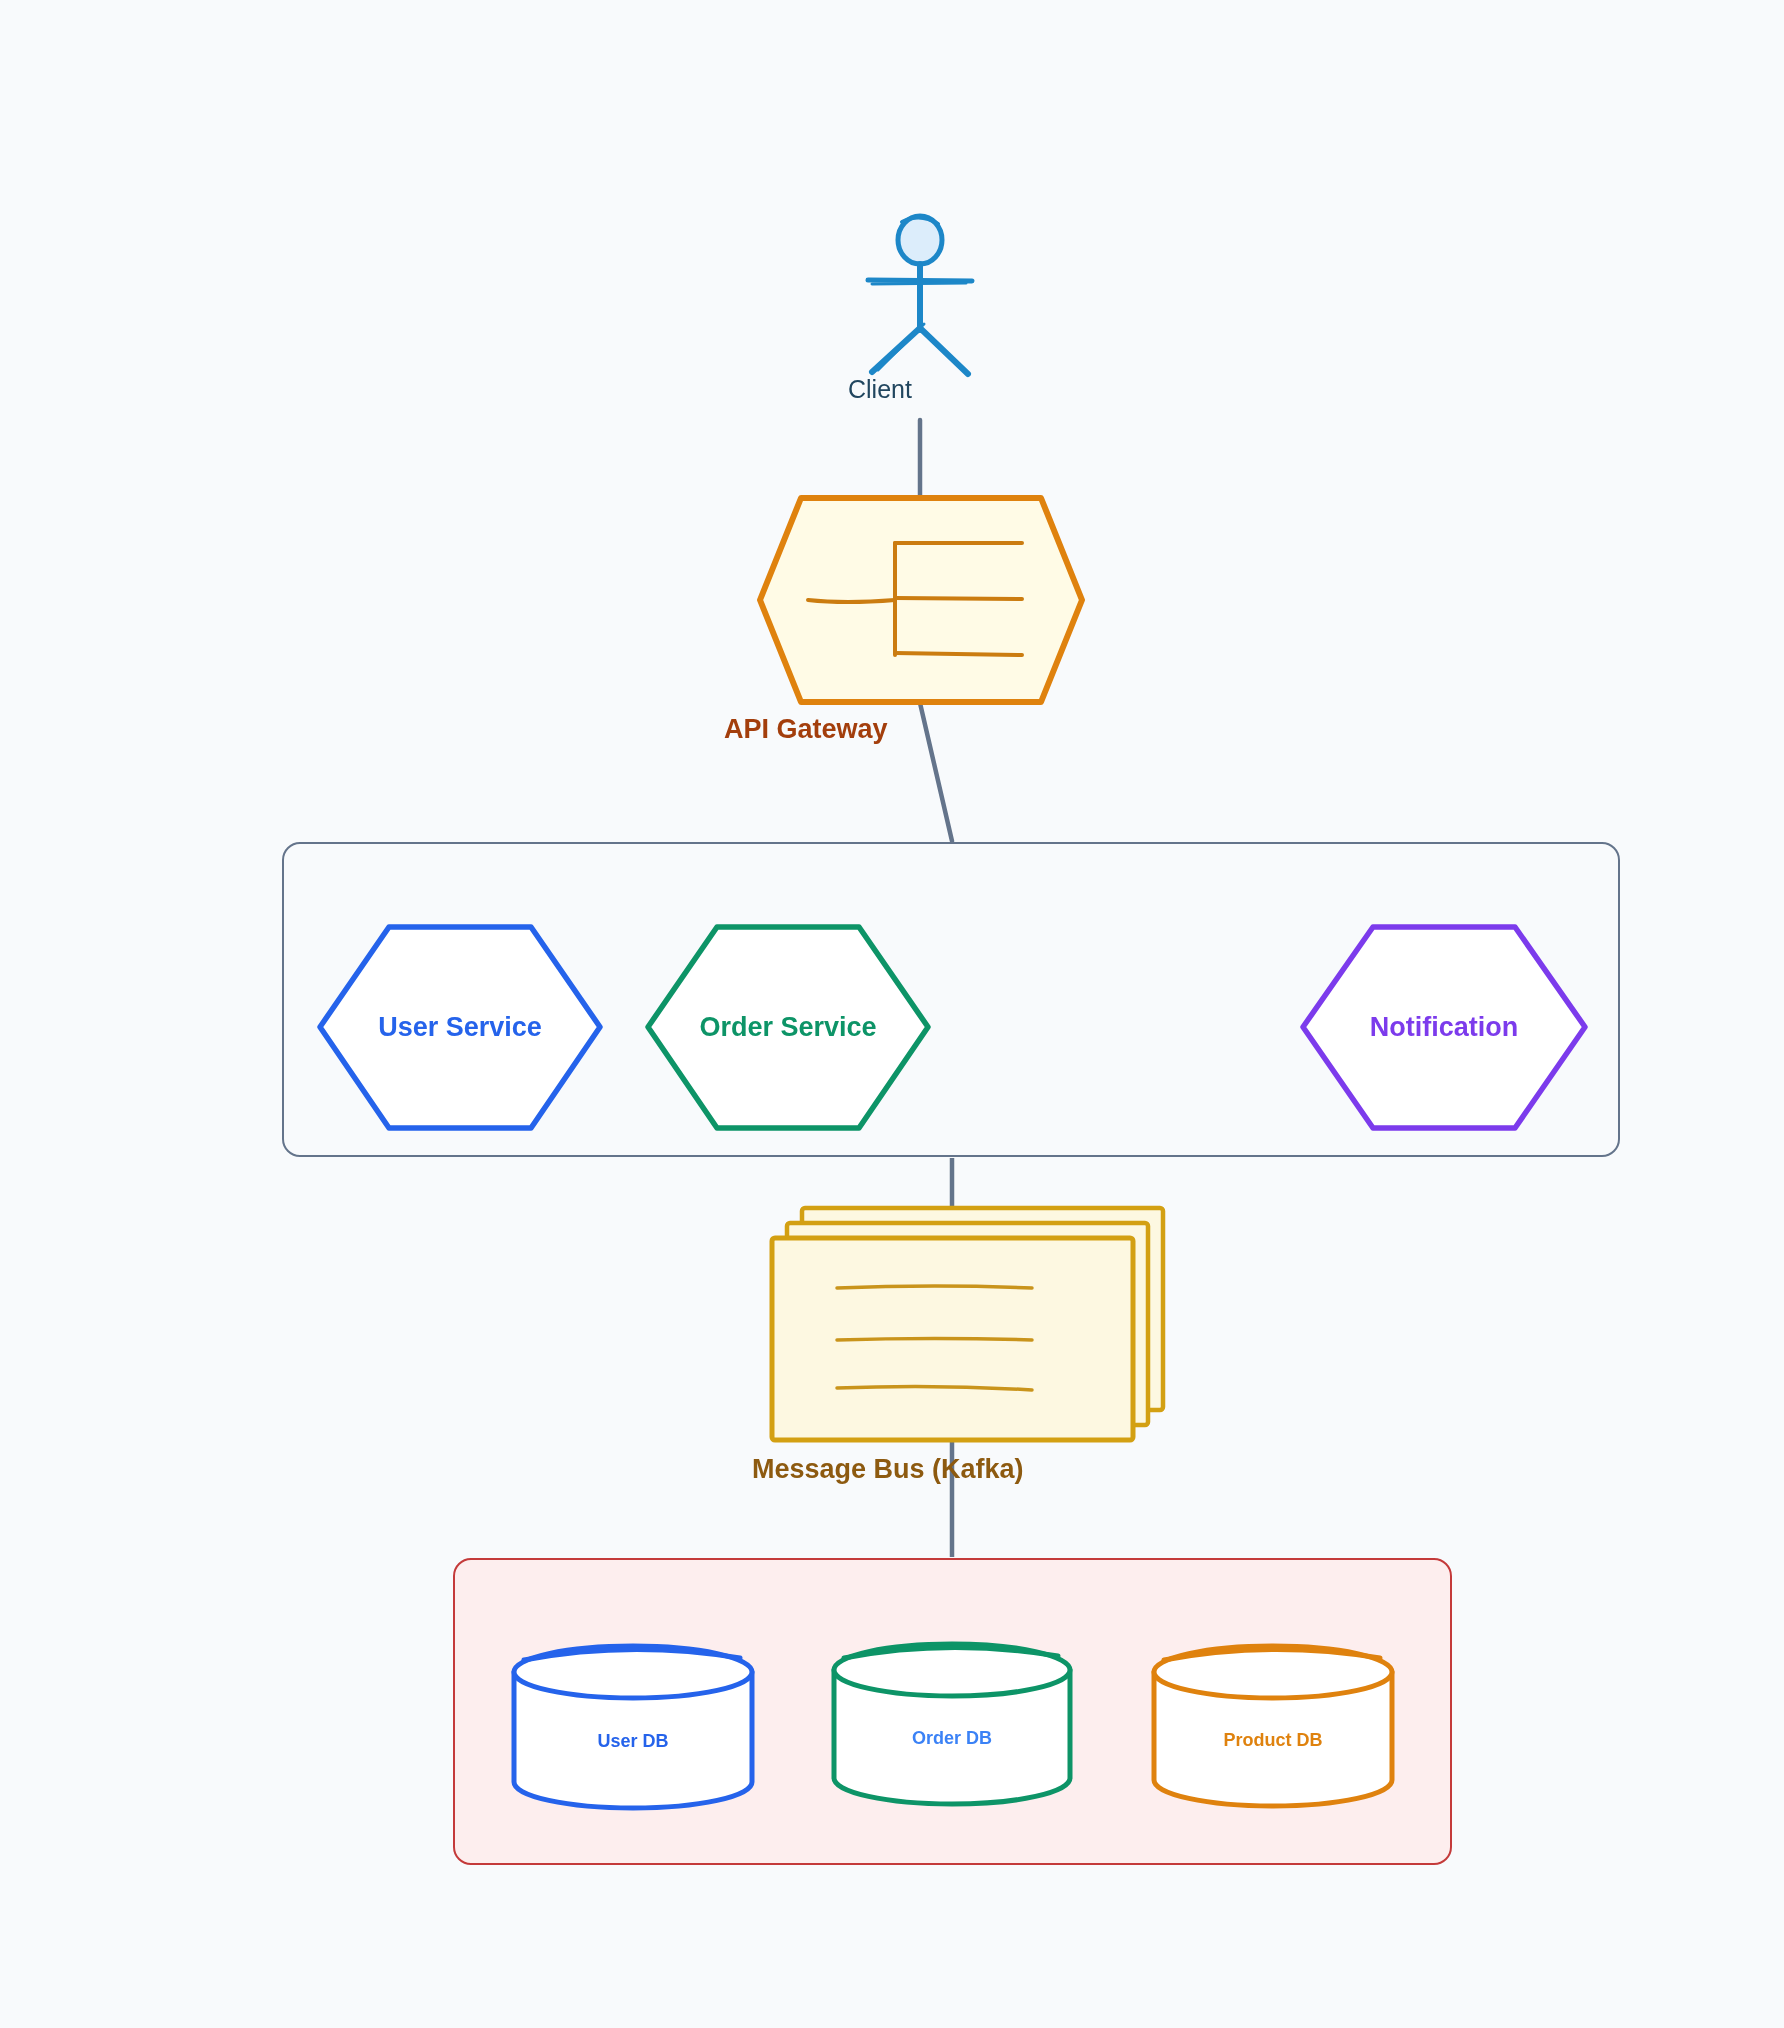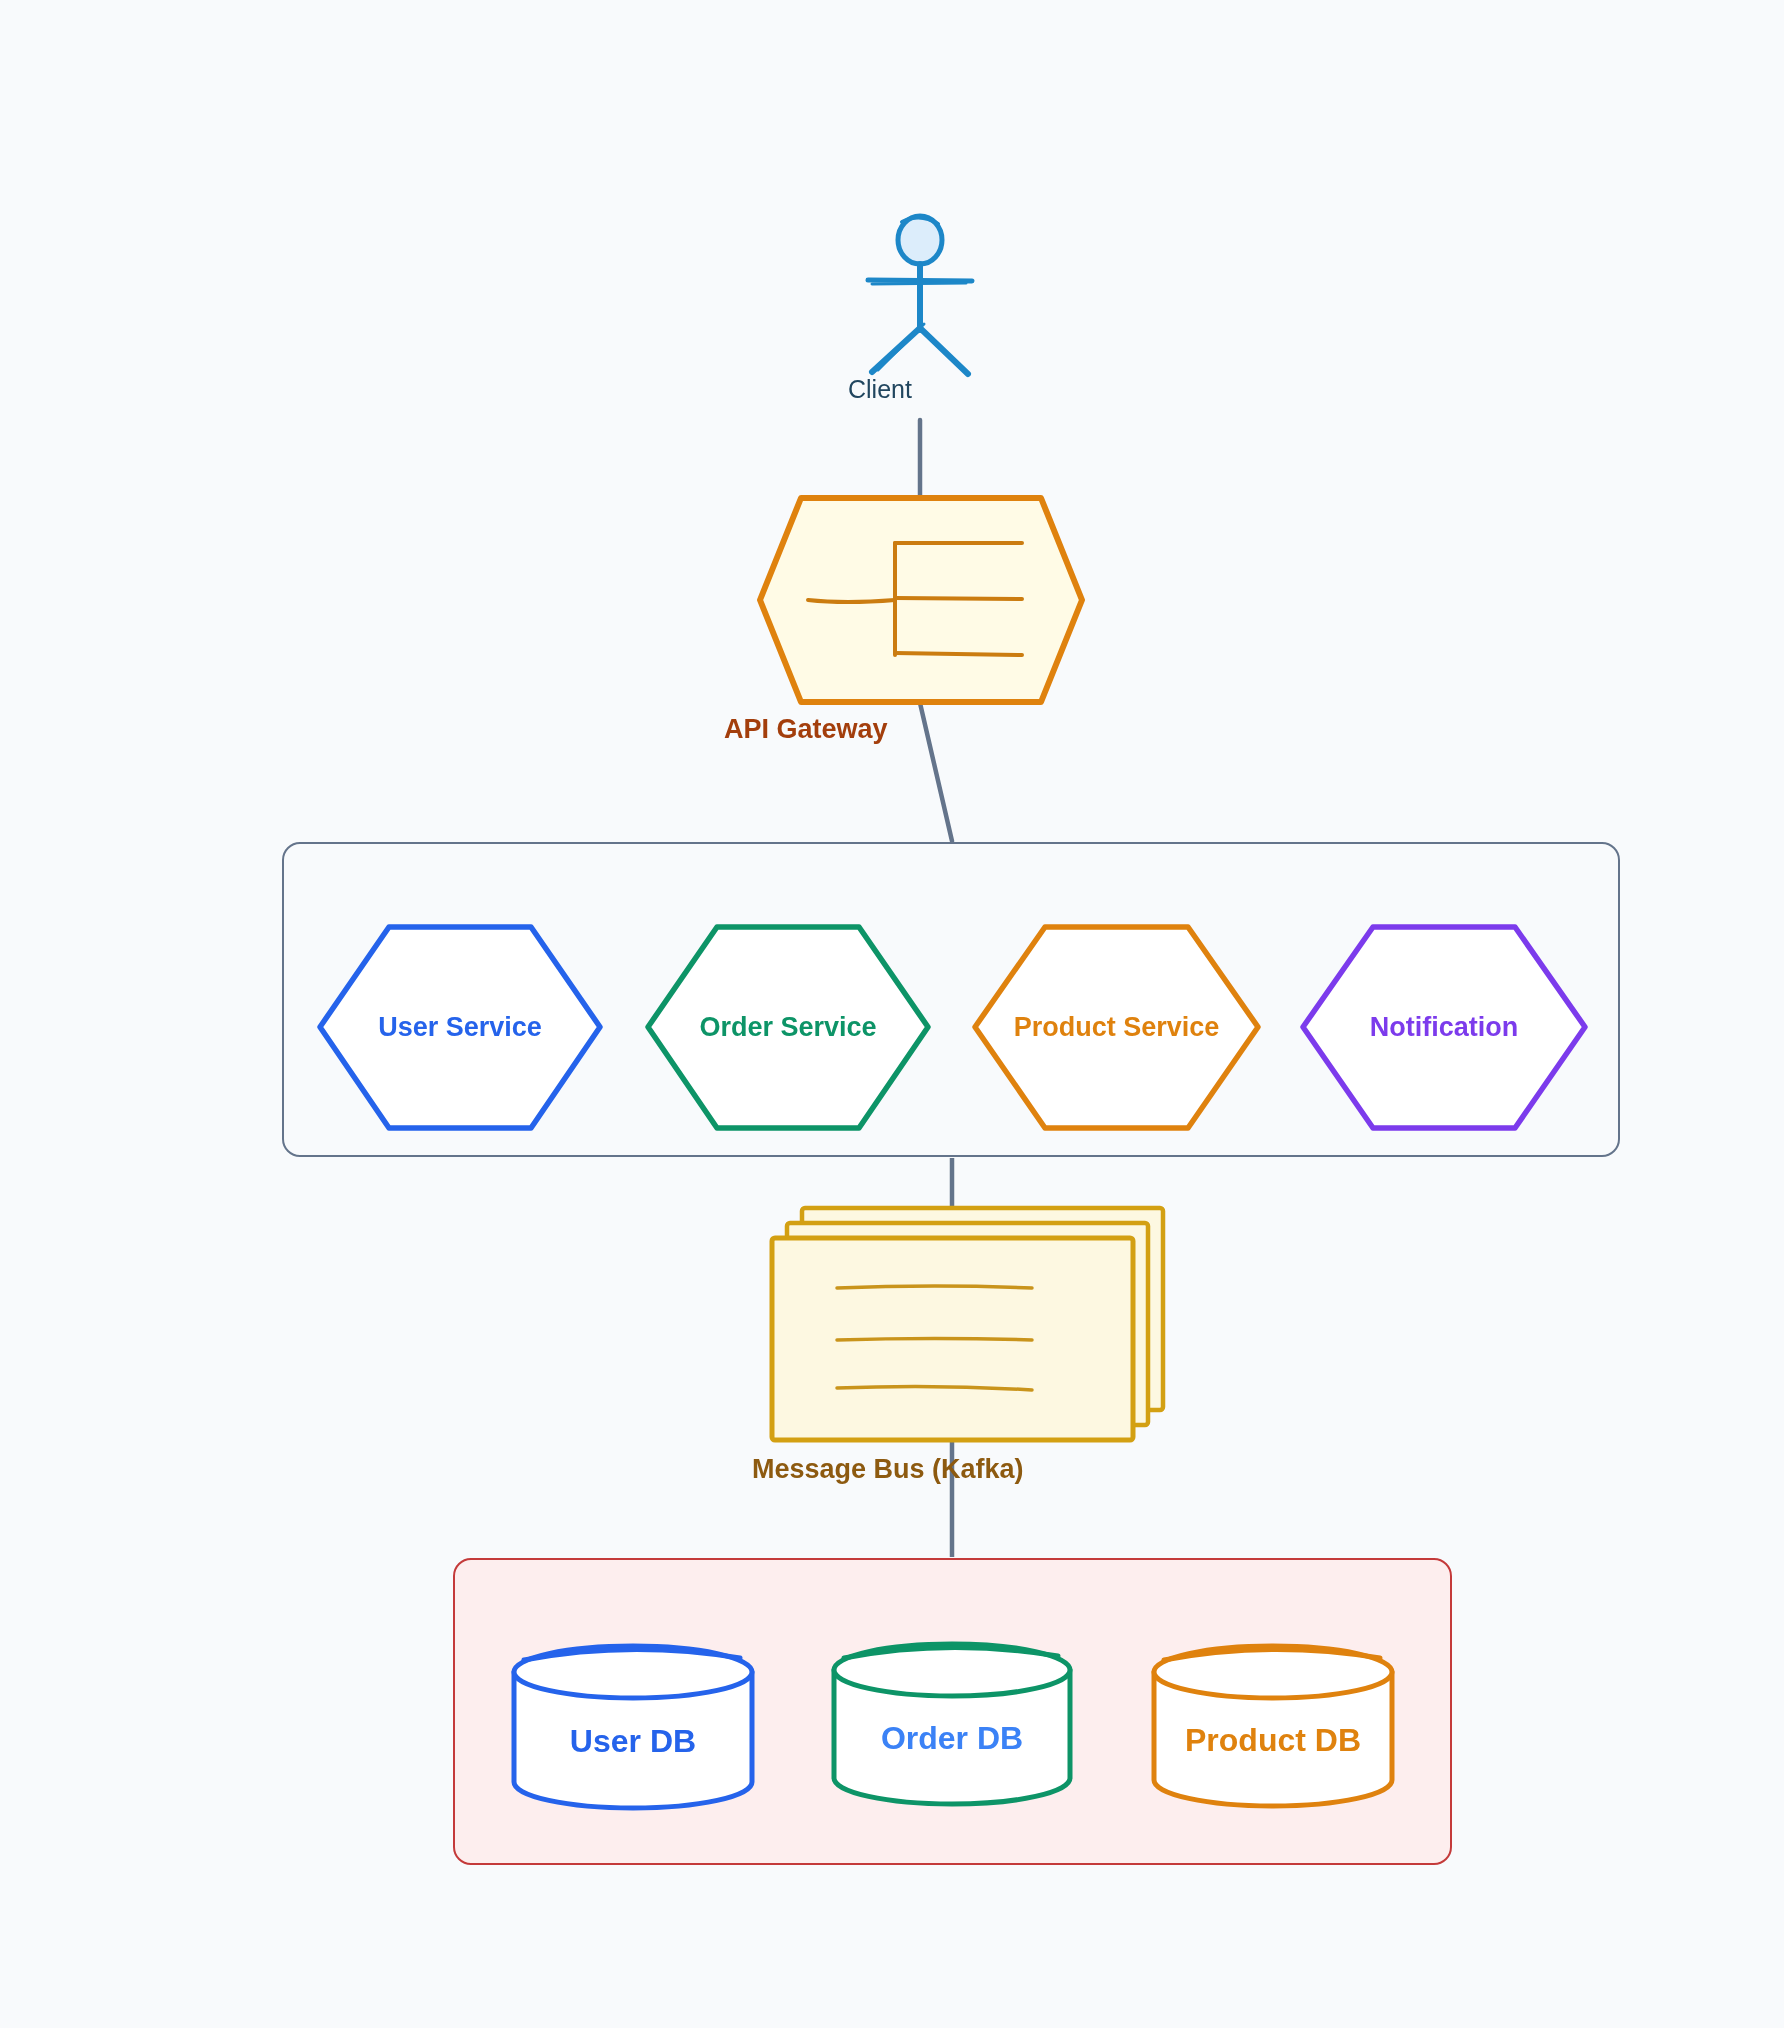--- a/index.html
+++ b/index.html
@@ -39,21 +39,21 @@
     box-sizing: border-box;
   }
   .cyl-label {
     position: absolute;
     inset: 0;
     display: flex;
     align-items: center;
     justify-content: center;
     padding-top: 26px;
     font-weight: bold;
-    font-size: 32px;
+    font-size: 18px;
     white-space: nowrap;
   }
 </style>
 </head>
 <body>
 
 <div class="canvas" style="background-color: rgb(248, 250, 252);">
 
   <svg class="abs" style="left:0; top:0;" width="1784" height="2028" viewBox="0 0 1784 2028">
     <line x1="920" y1="420" x2="920" y2="497" stroke-width="4.5" stroke-linecap="round" stroke="#64748b"></line>
@@ -101,26 +101,20 @@
     <div class="hex-label" style="color: rgb(13, 148, 103);">Order Service</div>
   </div>
 
   <div class="shape-block" style="left:320px; top:927px; width:280px; height:201px;">
     <svg width="292" height="213" viewBox="-6 -6 292 213" fill="none">
       <polygon points="0,100 69,0 211,0 280,100 211,201 69,201" stroke-width="5.5" stroke-linejoin="round" fill="#ffffff" stroke="#2563eb"></polygon>
     </svg>
     <div class="hex-label" style="color: rgb(37, 99, 235);">User Service</div>
   </div>
 
-  <div class="shape-block" style="left:975px; top:927px; width:283px; height:201px;">
-    <svg width="295" height="213" viewBox="-6 -6 295 213" fill="none">
-      <polygon points="0,100 70,0 213,0 283,100 213,201 70,201" stroke-width="5.5" stroke-linejoin="round" fill="#ffffff" stroke="#df820e"></polygon>
-    </svg>
-    <div class="hex-label" style="color: rgb(223, 130, 14);">Product Service</div>
-  </div>
 
   <div class="shape-block" style="left:1303px; top:927px; width:282px; height:201px;">
     <svg width="294" height="213" viewBox="-6 -6 294 213" fill="none">
       <polygon points="0,100 70,0 212,0 282,100 212,201 70,201" stroke-width="5.5" stroke-linejoin="round" fill="#ffffff" stroke="#7c3bec"></polygon>
     </svg>
     <div class="hex-label" style="color: rgb(124, 59, 236);">Notification</div>
   </div>
 
   <div class="shape-block" style="left:767px; top:1203px; width:406px; height:247px;">
     <svg style="left:0; top:0;" width="406" height="247" viewBox="0 0 406 247" fill="none">

